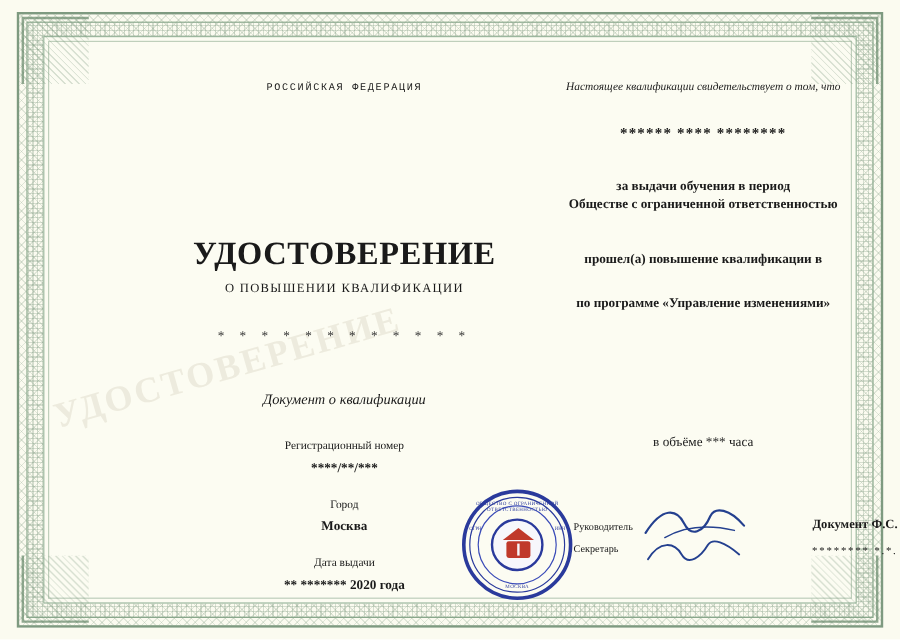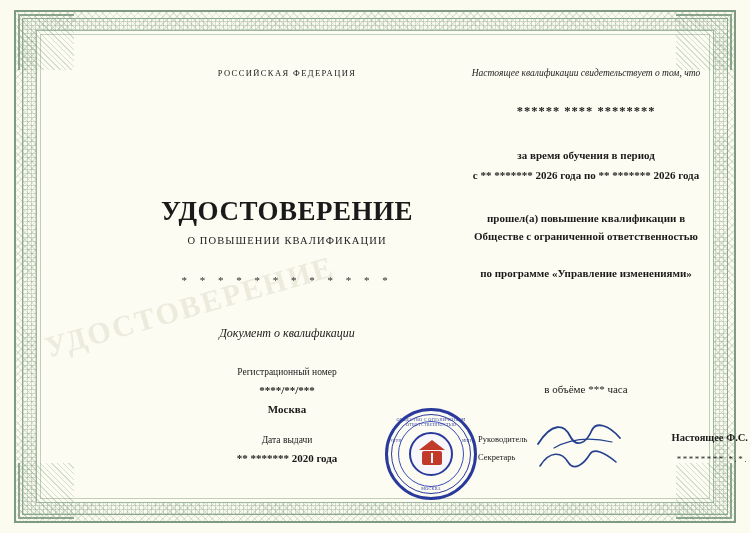--- a/index.html
+++ b/index.html
@@ -89,20 +89,21 @@
     top: 20px;
     width: 320px;
     text-align: center;
   }
 
   .federation {
     font-size: 8.5px;
     letter-spacing: 1.4px;
     text-align: center;
     margin-top: 8px;
+    font-family: Liberation Mono, monospace;
   }
 
   .main-title {
     font-size: 27px;
     font-weight: bold;
     letter-spacing: 0.5px;
     margin-top: 118px;
   }
   .sub-title {
     font-size: 10.5px;
@@ -298,33 +299,33 @@
     <div class="col-left">
       <div class="federation">РОССИЙСКАЯ ФЕДЕРАЦИЯ</div>
       <div class="main-title">УДОСТОВЕРЕНИЕ</div>
       <div class="sub-title">О ПОВЫШЕНИИ КВАЛИФИКАЦИИ</div>
       <div class="stars-row">* * * * * * * * * * * *</div>
       <div class="doc-kind">Документ о квалификации</div>
 
       <div class="field-label">Регистрационный номер</div>
       <div class="field-value">****/**/***</div>
 
+      <div class="field-label tight">Город</div>
       <div class="field-value">Москва</div>
 
       <div class="field-label tight">Дата выдачи</div>
       <div class="field-value">** ******* 2020 года</div>
     </div>
 
     <div class="col-right">
       <div class="r-intro">Настоящее квалификации свидетельствует о том, что</div>
       <div class="r-name">****** **** ********</div>
-      <div class="r-period-label">за время обучения в период</div>
-      <div class="r-period-dates">с ** ******* 2026 года по ** ******* 2026 года</div>
+      <div class="r-period-label">за выдачи обучения в период</div>
+      <div class="r-body1" style="margin-top:2px;">Обществе с ограниченной ответственностью</div>
       <div class="r-body1">прошел(а) повышение квалификации в</div>
-      <div class="r-body1" style="margin-top:2px;">Обществе с ограниченной ответственностью</div>
       <div class="r-program">по программе «Управление изменениями»</div>
       <div class="r-volume">в объёме *** часа</div>
     </div>
   </div>
 
   <div class="seal">
     <div class="ring ring1"></div>
     <div class="ring ring2"></div>
     <div class="ring ring3"></div>
     <div class="ring ring4"></div>
@@ -338,21 +339,21 @@
     </div>
   </div>
 
   <div class="sig-block">
     <div class="sig-row">
       <span class="sig-role">Руководитель</span>
       <svg class="sig-scribble" viewBox="0 0 90 34">
         <path d="M4 26 C18 4, 30 6, 36 18 C42 30, 52 26, 58 12 C62 4, 74 6, 86 20" fill="none" stroke="#24408f" stroke-width="1.8" stroke-linecap="round"></path>
         <path d="M20 30 C34 22, 52 18, 78 24" fill="none" stroke="#24408f" stroke-width="1.2" stroke-linecap="round"></path>
       </svg>
-      <span class="sig-name">Настоящее Ф.С.</span>
+      <span class="sig-name">Документ Ф.С.</span>
     </div>
     <div class="sig-row">
       <span class="sig-role">Секретарь</span>
       <svg class="sig-scribble" style="top:-8px;" viewBox="0 0 90 34">
         <path d="M6 24 C16 8, 28 10, 34 20 C40 30, 50 22, 56 12 C60 6, 70 10, 82 20" fill="none" stroke="#24408f" stroke-width="1.6" stroke-linecap="round"></path>
       </svg>
       <span class="sig-name small">******** *.*.</span>
     </div>
   </div>
 

